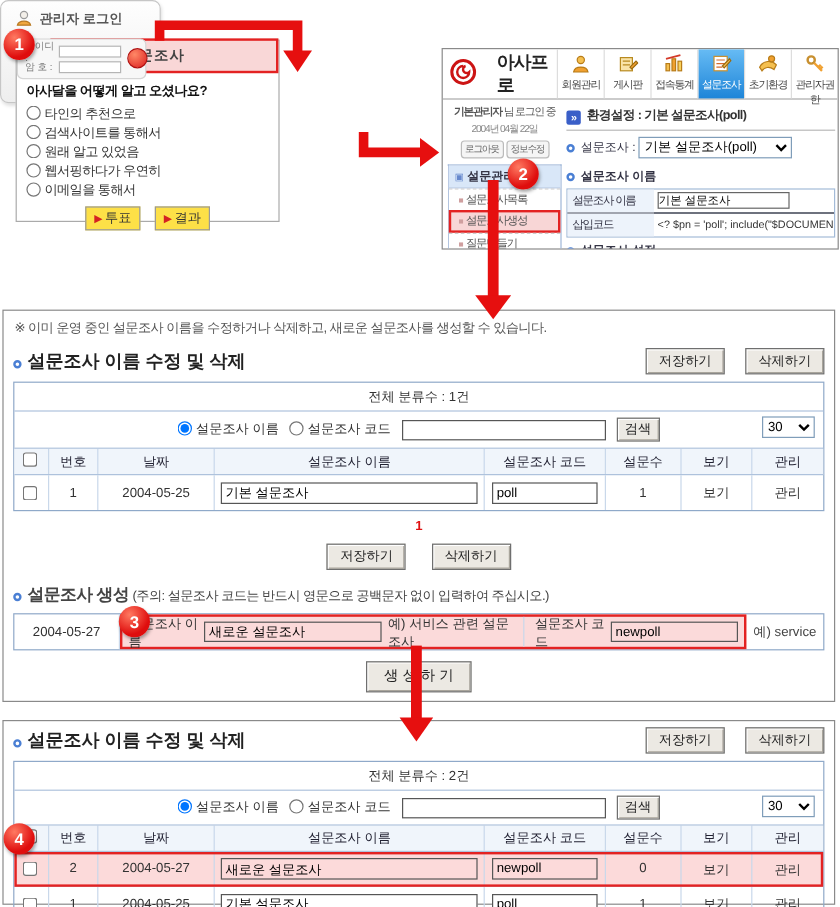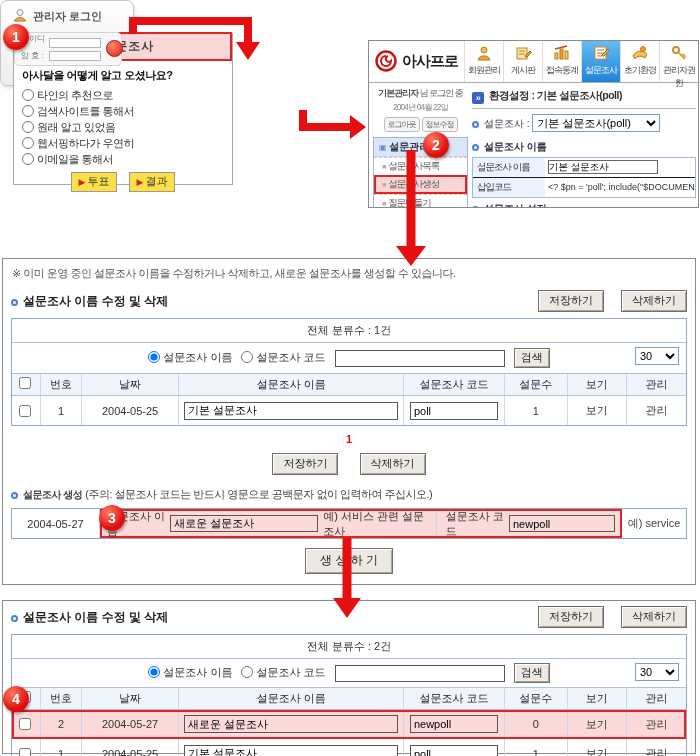--- a/index.html
+++ b/index.html
@@ -21,32 +21,32 @@
   #poll .phead b { font-size:12px; color:#444; letter-spacing:1px; }
   #poll .pbody { position:absolute; left:0; top:30px; width:100%; padding:4px 8px; }
   .pq { font-weight:bold; font-size:11px; color:#111; margin-bottom:4px; letter-spacing:-0.5px; }
   .popt { line-height:16px; color:#333; letter-spacing:-0.5px; }
   .pbtns { text-align:center; margin-top:5px; }
   .pbtn { display:inline-block; border:1px solid #999; background:#fde047; padding:1px 7px 2px; margin:0 4px; font-size:11px; color:#333; cursor:pointer; }
   .pbtn .arr { color:#d42222; font-size:9px; margin-right:2px; }
 
   
   #login { left:237px; top:28px; width:134px; height:86px; border:1px solid #c6c6c6; border-radius:7px; background:linear-gradient(#fefefe,#eeeeee); box-shadow:1px 2px 3px rgba(0,0,0,0.12); }
-  #login .lhead { display:flex; align-items:center; gap:5px; padding:7px 0 0 12px; }
+  #login .lhead { display:flex; align-items:flex-start; gap:5px; padding:7px 0 0 12px; }
   #login .lhead b { font-size:11px; color:#555; }
   #login .lbox { position:absolute; left:14px; top:32px; width:108px; height:34px; border:1px solid #d5d5d5; border-radius:5px; background:#f7f7f7; padding:3px 4px 0 6px; }
   #login .lrow { display:flex; align-items:center; height:13px; }
   #login .lrow span { font-size:8px; color:#777; width:28px; }
   #login .lrow input { width:52px; height:10px; font-size:8px; border:1px solid #b5b5b5; }
   #login .lgo { position:absolute; right:-2px; top:7px; width:17px; height:17px; border-radius:50%; background:radial-gradient(circle at 35% 30%, #ff8866, #dc2020); border:1px solid #b01010; cursor:pointer; }
 
   
   #admin { left:368px; top:40px; width:331px; height:168px; border:1px solid #8a8a8a; overflow:hidden; }
   .ap-top { display:flex; height:42px; border-bottom:1px solid #aaa; }
-  .ap-logo { width:95px; display:flex; align-items:center; gap:4px; padding-left:5px; }
+  .ap-logo { width:95px; display:flex; align-items:center; gap:16px; padding-left:5px; }
   .ap-logo b { font-size:15px; color:#222; letter-spacing:-1px; }
   .ap-tab { width:39px; border-left:1px solid #ddd; text-align:center; font-size:9px; color:#444; padding-top:3px; cursor:pointer; letter-spacing:-1px; }
   .ap-tab .ticon { display:block; height:20px; }
   .ap-tab.active { background:linear-gradient(#66bbf4,#1f85d8); color:#fff; }
   .ap-side { position:absolute; left:4px; top:46px; width:95px; }
   .ap-userinfo { text-align:center; font-size:9px; color:#555; letter-spacing:-1px; }
   .ap-userinfo .udate { color:#888; font-size:8.5px; margin:2px 0 3px; }
   .ap-ubtn { display:inline-block; font-size:8px; color:#666; border:1px solid #bbb; border-radius:3px; padding:1px 3px; margin:0 1px; background:#f5f5f5; cursor:pointer; }
   .ap-menu { border:1px solid #9fb6d8; margin-top:5px; border-bottom-style:dashed; }
   .ap-menu-h { background:#d9e7f8; font-weight:bold; font-size:10px; padding:2px 5px; color:#334; border-bottom:1px solid #c2d2e8; }
@@ -64,21 +64,21 @@
   .ap-tbl .lab { width:72px; background:#edf3fb; font-size:9.5px; padding:3px 4px; color:#334; letter-spacing:-1px; }
   .ap-tbl .val { flex:1; padding:2px 3px; white-space:nowrap; overflow:hidden; font-size:9px; color:#333; }
   .ap-tbl .val input[type=text] { width:110px; height:14px; font-size:9.5px; border:1px solid #666; }
 
   
   #create-panel { left:2px; top:258px; width:694px; height:327px; border:1px solid #8a8a8a; }
   #result-panel { left:2px; top:600px; width:694px; height:154px; border:1px solid #8a8a8a; }
   .cp-title { padding:5px 8px 4px; border-bottom:1px solid #3c4a66; font-weight:bold; font-size:12px; color:#222; }
   .cp-note { padding:7px 9px 4px; color:#555; font-size:11px; letter-spacing:-0.5px; }
   .sec-row { display:flex; justify-content:space-between; align-items:center; padding:5px 8px 4px; }
-  .sec-row b { font-size:12px; color:#222; }
+  .sec-row b { font-size:15px; color:#222; }
   .sec-row .btns .btn { margin-left:14px; }
 
   .tbl { margin:2px 8px 0; border:1px solid #8fa9c9; }
   .t-total { text-align:center; padding:4px 0; border-bottom:1px solid #aec2dc; color:#333; }
   .t-search { position:relative; text-align:center; padding:5px 0; border-bottom:1px solid #aec2dc; }
   .t-search label { margin-right:6px; }
   .t-search .txt { width:170px; vertical-align:middle; }
   .t-search .btn { padding:1px 6px 2px; margin-left:6px; }
   .t-search select { position:absolute; right:7px; top:4px; width:44px; }
   .thead { display:flex; background:#f0f5fb; border-bottom:1px solid #aec2dc; font-size:11px; color:#223; }
@@ -90,21 +90,21 @@
   .trow > div:first-child { border-left:none; }
   .c-chk{width:4.2%;} .c-no{width:6%;} .c-date{width:14.5%;} .c-name{width:33.3%;} .c-code{width:15%;} .c-cnt{width:9.3%;} .c-view{width:8.8%;} .c-mng{width:8.9%;}
   .trow .c-name input { width:96%; height:18px; }
   .trow .c-code input { width:88%; height:18px; }
   .trow.hl { background:#fcdada; outline:2px solid #e32222; outline-offset:-2px; }
   .trow.hl input { background:#fcdada; }
   .pagin { text-align:center; color:#e01010; font-weight:bold; margin:7px 0 2px; }
   .center-btns { text-align:center; margin:8px 0 6px; }
   .center-btns .btn { margin:0 9px; }
   .create-head { padding:6px 8px 4px; }
-  .create-head b { font-size:10px; }
+  .create-head b { font-size:14px; }
   .create-head span { color:#444; letter-spacing:-0.5px; }
   .create-row { margin:2px 8px 0; border:1px solid #8fa9c9; display:flex; align-items:stretch; height:31px; }
   .cr-date { width:88px; display:flex; align-items:center; justify-content:center; border-right:1px solid #c9d8ea; }
   .cr-hl { flex:1; display:flex; align-items:center; background:#fbdada; border:2px solid #e32222; padding:0 5px; gap:5px; }
   .cr-hl .div { width:1px; height:100%; background:#c9d8ea; margin:0 4px; }
   .cr-hl input { background:#fbdada; }
   .cr-tail { width:64px; display:flex; align-items:center; justify-content:center; color:#444; }
   .create-btn-row { text-align:center; margin-top:9px; }
   .create-btn-row .btn { padding:3px 14px 4px; font-size:12px; }
 

